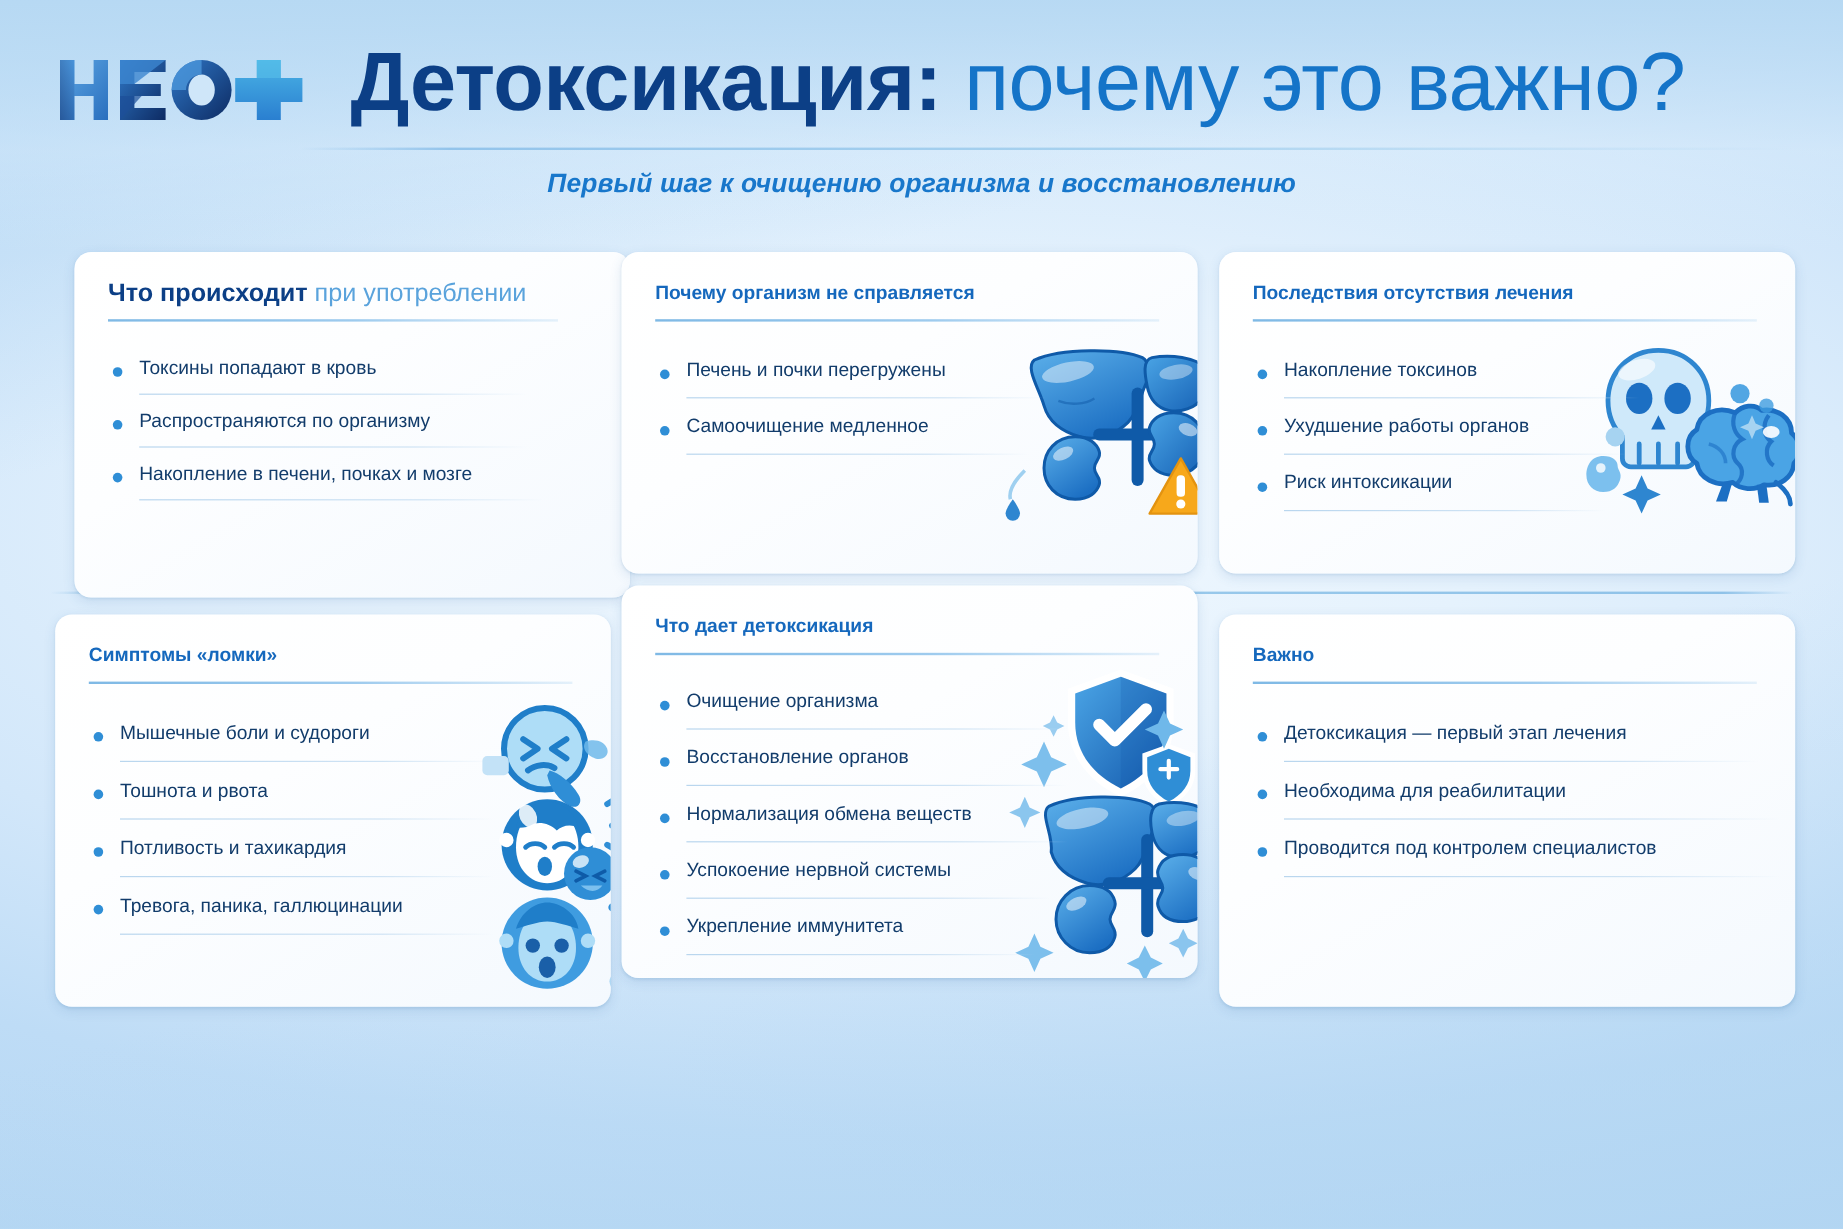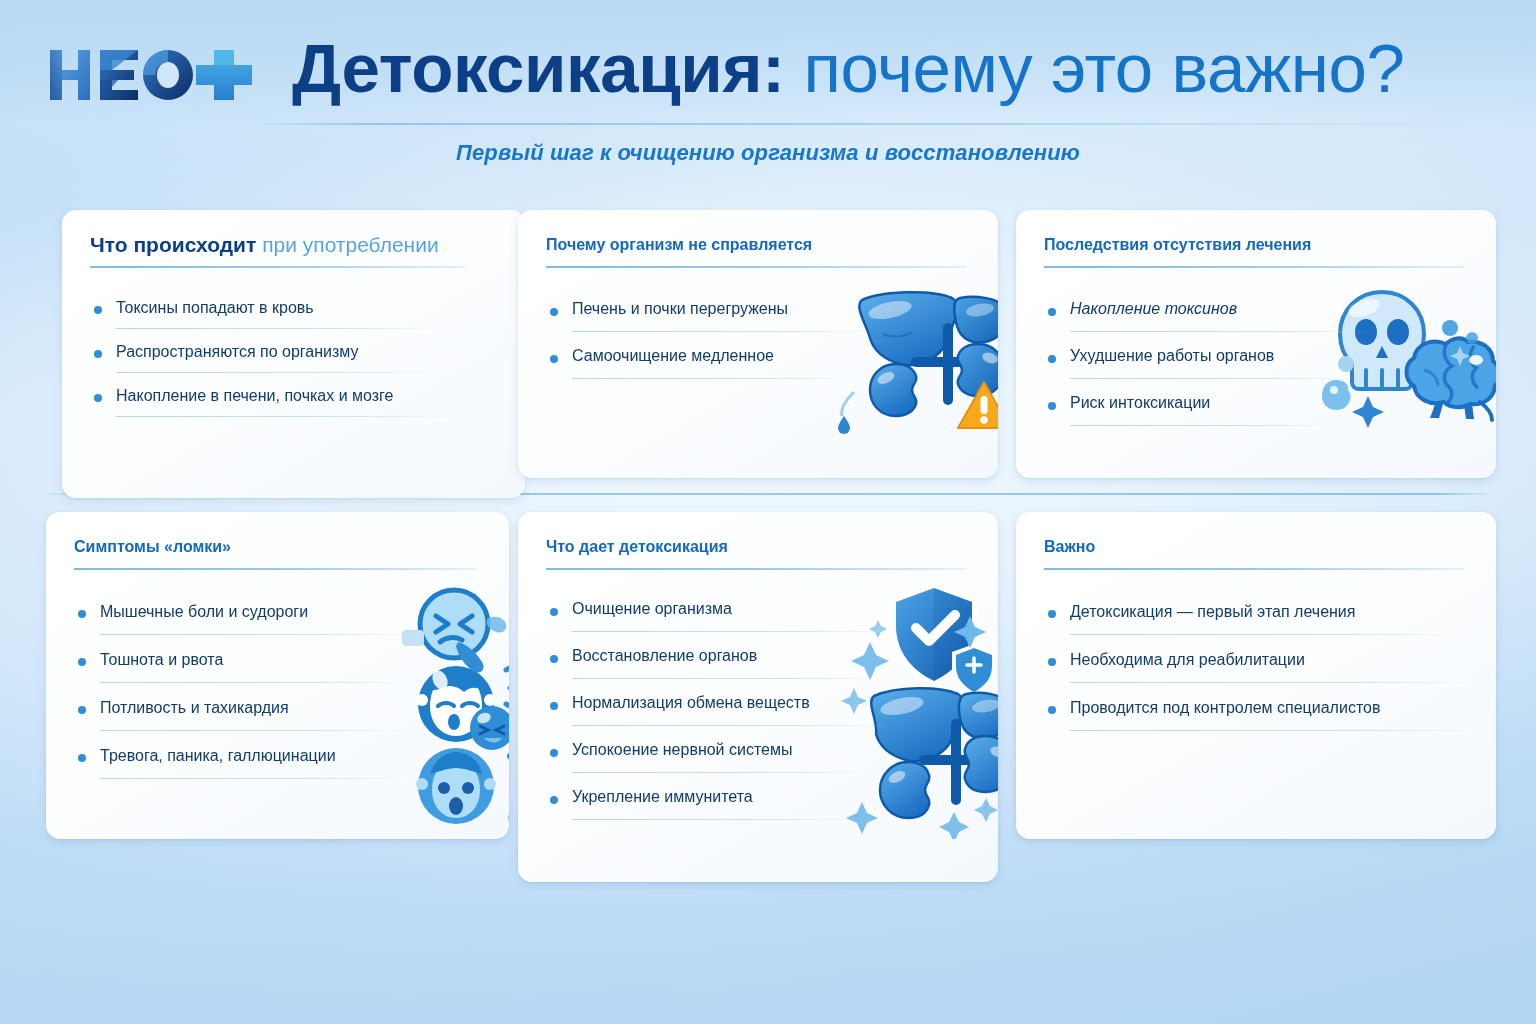--- a/index.html
+++ b/index.html
@@ -271,21 +271,21 @@
         <circle cx="330" cy="154" r="8" fill="#a6d3f1"></circle>
         <g transform="translate(306,168)">
           <path d="M14 2C4 2 0 10 0 18s6 14 14 14c8 0 12-4 14-10 2-6-2-8-2-12S22 2 14 2z" fill="#7cc0ee"></path>
           <circle cx="12" cy="12" r="4" fill="#ffffff" opacity=".8"></circle>
         </g>
         <path d="M352 186l5 11 11 5-11 5-5 11-5-11-11-5 11-5z" fill="#2e86d0"></path>
       </svg>
     </div>
 
     <div class="bullets" style="top:78px;">
-      <div class="bullet" style="height:47px;font-style:italic;">
+      <div class="bullet" style="height:47px;">
         <span class="dot"></span>
         <span class="txt" style="position:absolute;left:26px;top:10px;">Накопление токсинов</span>
         <span class="uline" style="top:43px;width:296px;"></span>
       </div>
       <div class="bullet" style="height:47px;">
         <span class="dot"></span>
         <span class="txt" style="position:absolute;left:26px;top:10px;">Ухудшение работы органов</span>
         <span class="uline" style="top:43px;width:286px;"></span>
       </div>
       <div class="bullet" style="height:47px;">
@@ -378,21 +378,21 @@
         <span class="uline" style="top:44px;width:312px;"></span>
       </div>
       <div class="bullet" style="height:48px;">
         <span class="dot"></span>
         <span class="txt" style="position:absolute;left:26px;top:11px;">Тревога, паника, галлюцинации</span>
         <span class="uline" style="top:44px;width:312px;"></span>
       </div>
     </div>
   </div>
 
-  <div class="card" style="left:518px;top:512px;width:480px;height:370px;">
+  <div class="card" style="left:518px;top:488px;width:480px;height:327px;">
     <div class="card-head">
       <span class="h-strong blue">Что дает детоксикация</span>
     </div>
     <div class="head-rule" style="top:56px;right:32px;"></div>
 
     <div class="icon-art" style="left:0;top:0;">
       <svg width="480" height="327" viewBox="0 0 480 327" aria-hidden="true">
         <defs>
           <linearGradient id="shG" x1="0" y1="0" x2="1" y2="1">
             <stop offset="0" stop-color="#4ba5e6"></stop>

